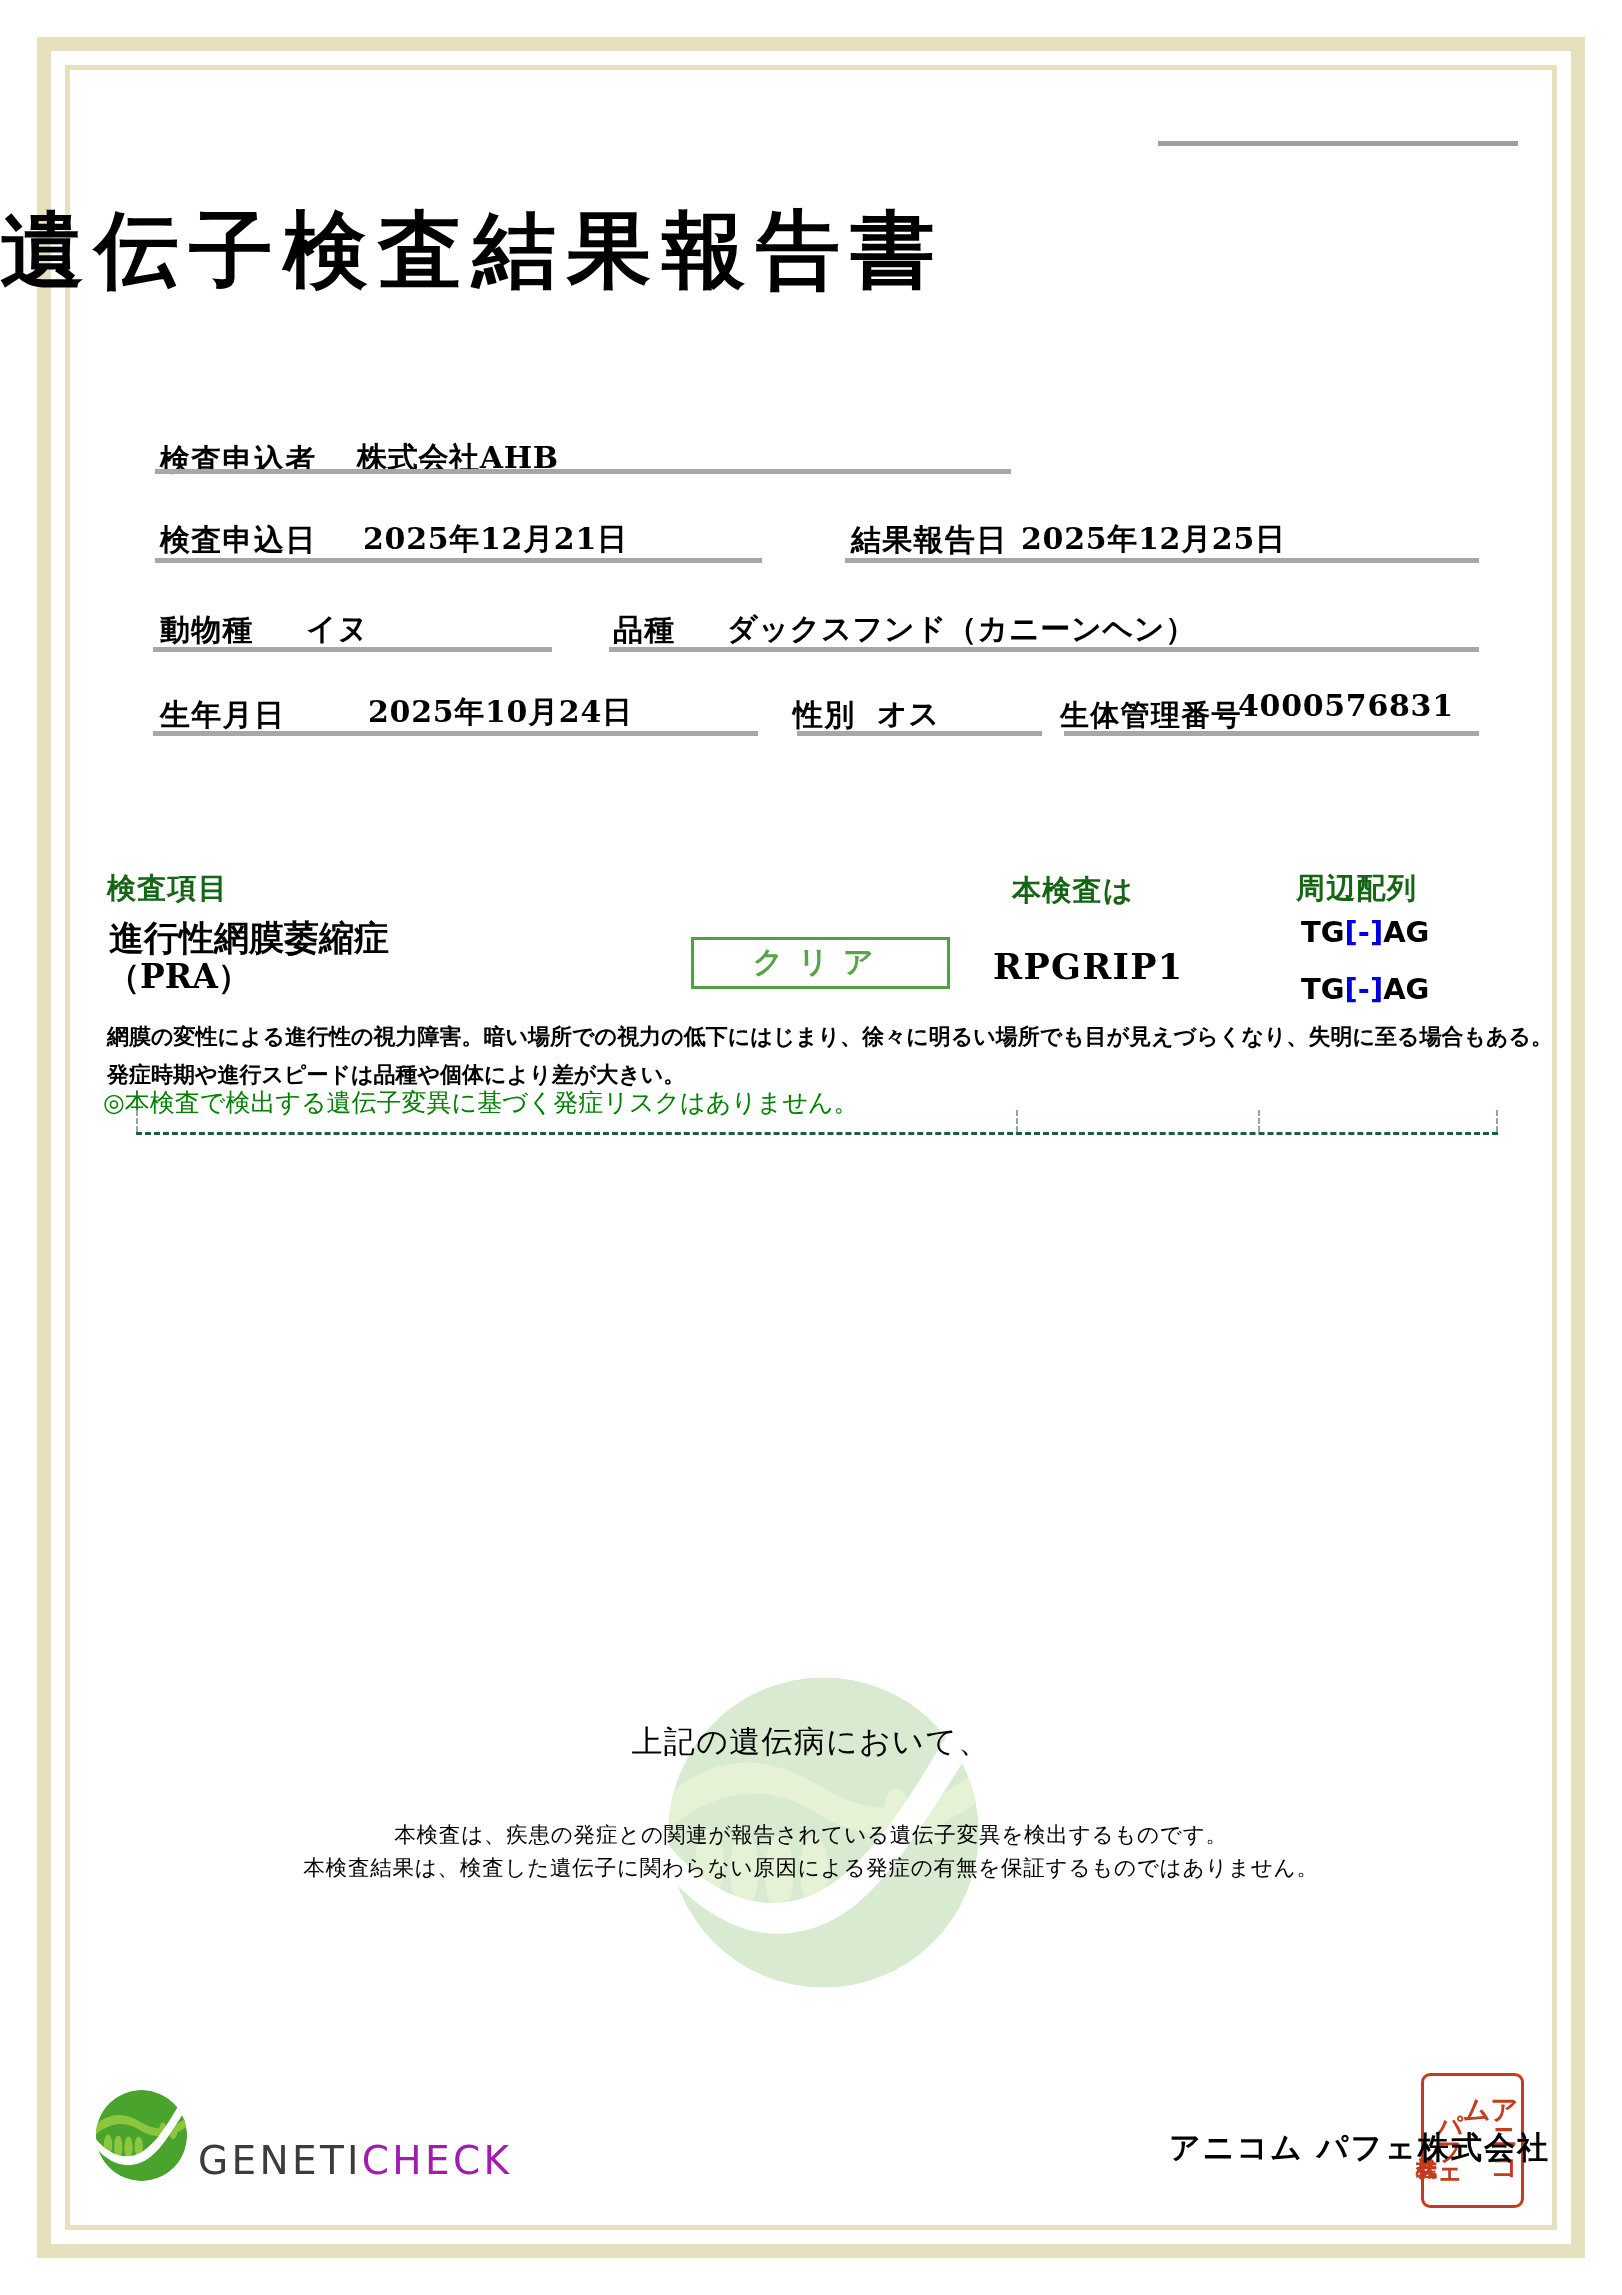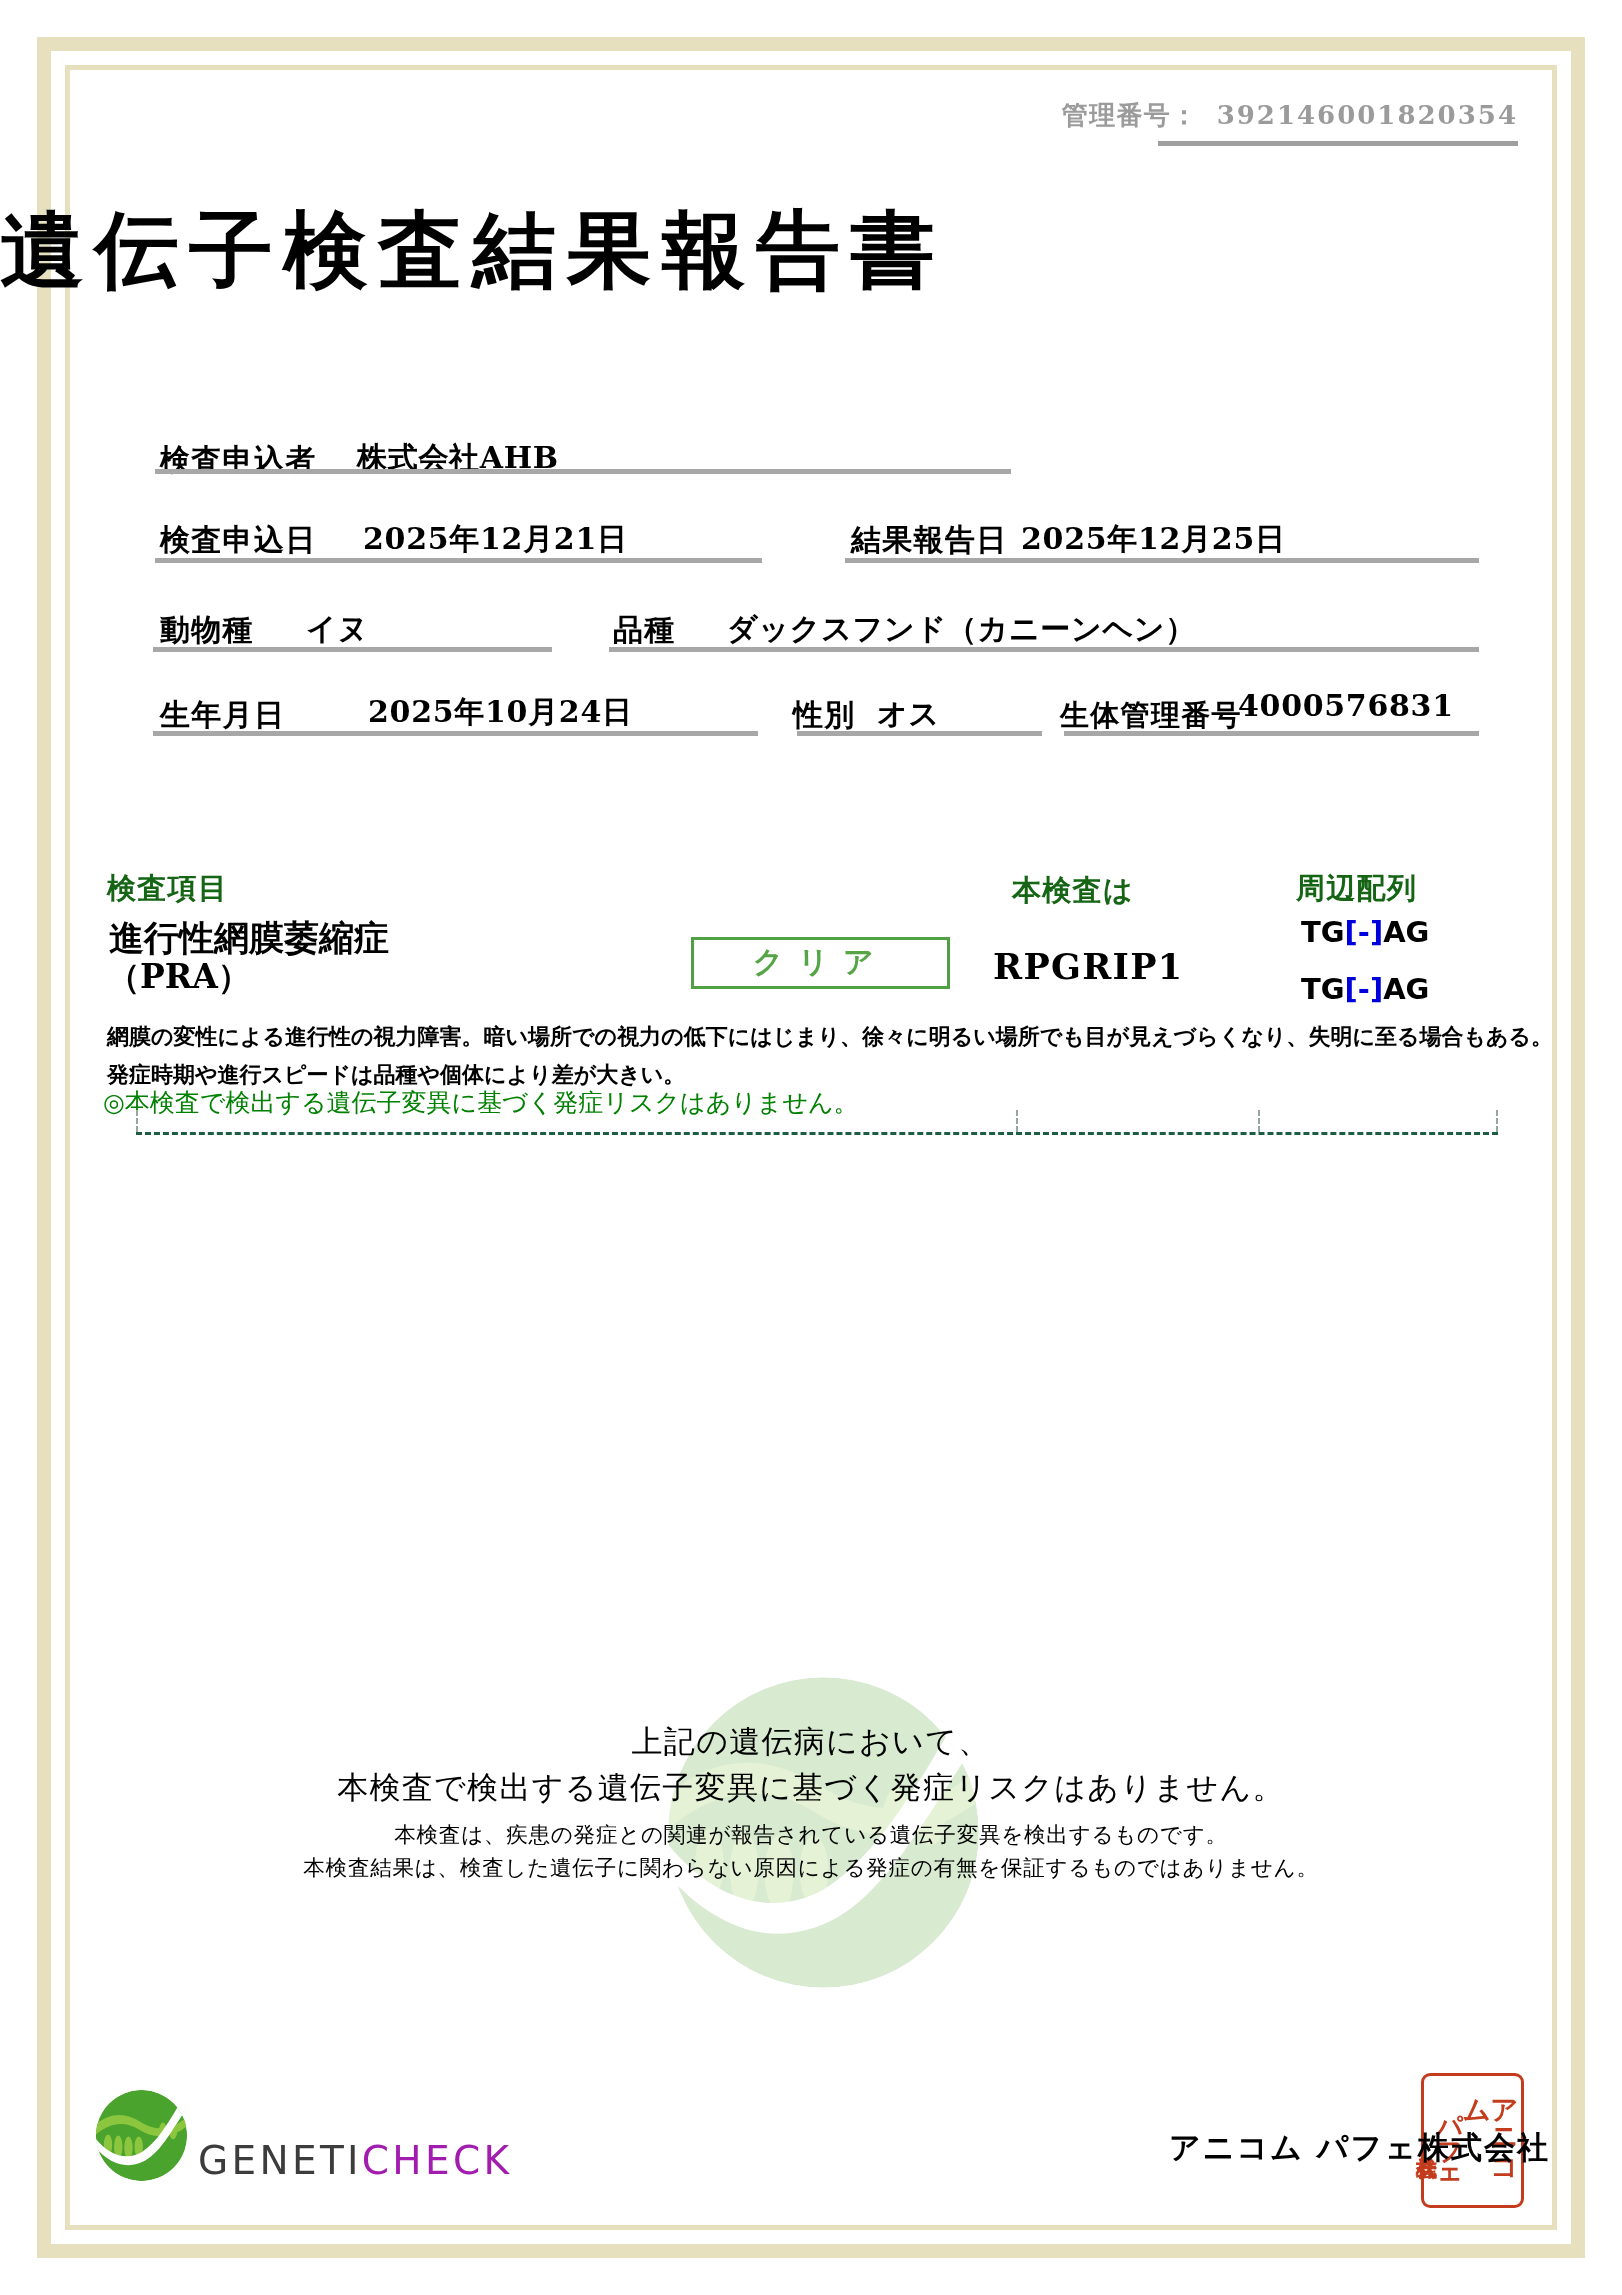--- a/index.html
+++ b/index.html
@@ -84,23 +84,20 @@
         <ellipse cx="25" cy="62" rx="4.5" ry="12"></ellipse>
         <ellipse cx="36" cy="63" rx="4.5" ry="12"></ellipse>
         <ellipse cx="47" cy="62" rx="4.5" ry="11"></ellipse>
         <ellipse cx="73" cy="47" rx="4.5" ry="11"></ellipse>
         <ellipse cx="84" cy="44" rx="4.5" ry="10"></ellipse>
       </g>
       <path d="M-2,60 C14,80 34,88 54,77 C70,68 82,46 99,20 L92,14 C78,38 66,58 50,68 C34,77 14,72 -2,50 Z" fill="#ffffff"></path>
     </g>
   </svg>
 
-  <div class="abs control serif">
-    <span>管理番号：</span><span class="num">392146001820354</span>
-  </div>
   <div class="abs control-underline"></div>
 
   <div class="abs title serif">遺伝子検査結果報告書</div>
 
   <div class="abs lbl" style="left:160px;top:440px;">検査申込者</div>
   <div class="abs val" style="left:357px;top:438px;">株式会社AHB</div>
   <div class="abs uline" style="left:155px;top:469px;width:856px;"></div>
 
   <div class="abs lbl" style="left:160px;top:520px;">検査申込日</div>
   <div class="abs val" style="left:363px;top:519px;">2025年12月21日</div>
@@ -150,21 +147,20 @@
   <div class="abs desc" style="left:107px;top:1060px;">発症時期や進行スピードは品種や個体により差が大きい。</div>
   <div class="abs risk-note" style="left:103px;top:1086px;">◎本検査で検出する遺伝子変異に基づく発症リスクはありません。</div>
 
   <div class="abs dash-v" style="left:136px;"></div>
   <div class="abs dash-v" style="left:1016px;"></div>
   <div class="abs dash-v" style="left:1258px;"></div>
   <div class="abs dash-v" style="left:1496px;"></div>
   <div class="abs dash-bottom"></div>
 
   <div class="abs sum-line sans" style="top:1721px;">上記の遺伝病において、</div>
-  <div class="abs sum-line sans" style="top:1767px;">本検査で検出する遺伝子変異に基づく発症リスクはありません。</div>
   <div class="abs sum-note sans" style="top:1820px;">本検査は、疾患の発症との関連が報告されている遺伝子変異を検出するものです。</div>
   <div class="abs sum-note sans" style="top:1853px;">本検査結果は、検査した遺伝子に関わらない原因による発症の有無を保証するものではありません。</div>
 
   <svg class="abs logo-mark" viewBox="0 0 100 100">
     <defs>
         <clipPath id="lgclip">
           <circle cx="50" cy="50" r="49"></circle>
         </clipPath>
       </defs>
     <g clip-path="url(#lgclip)">

